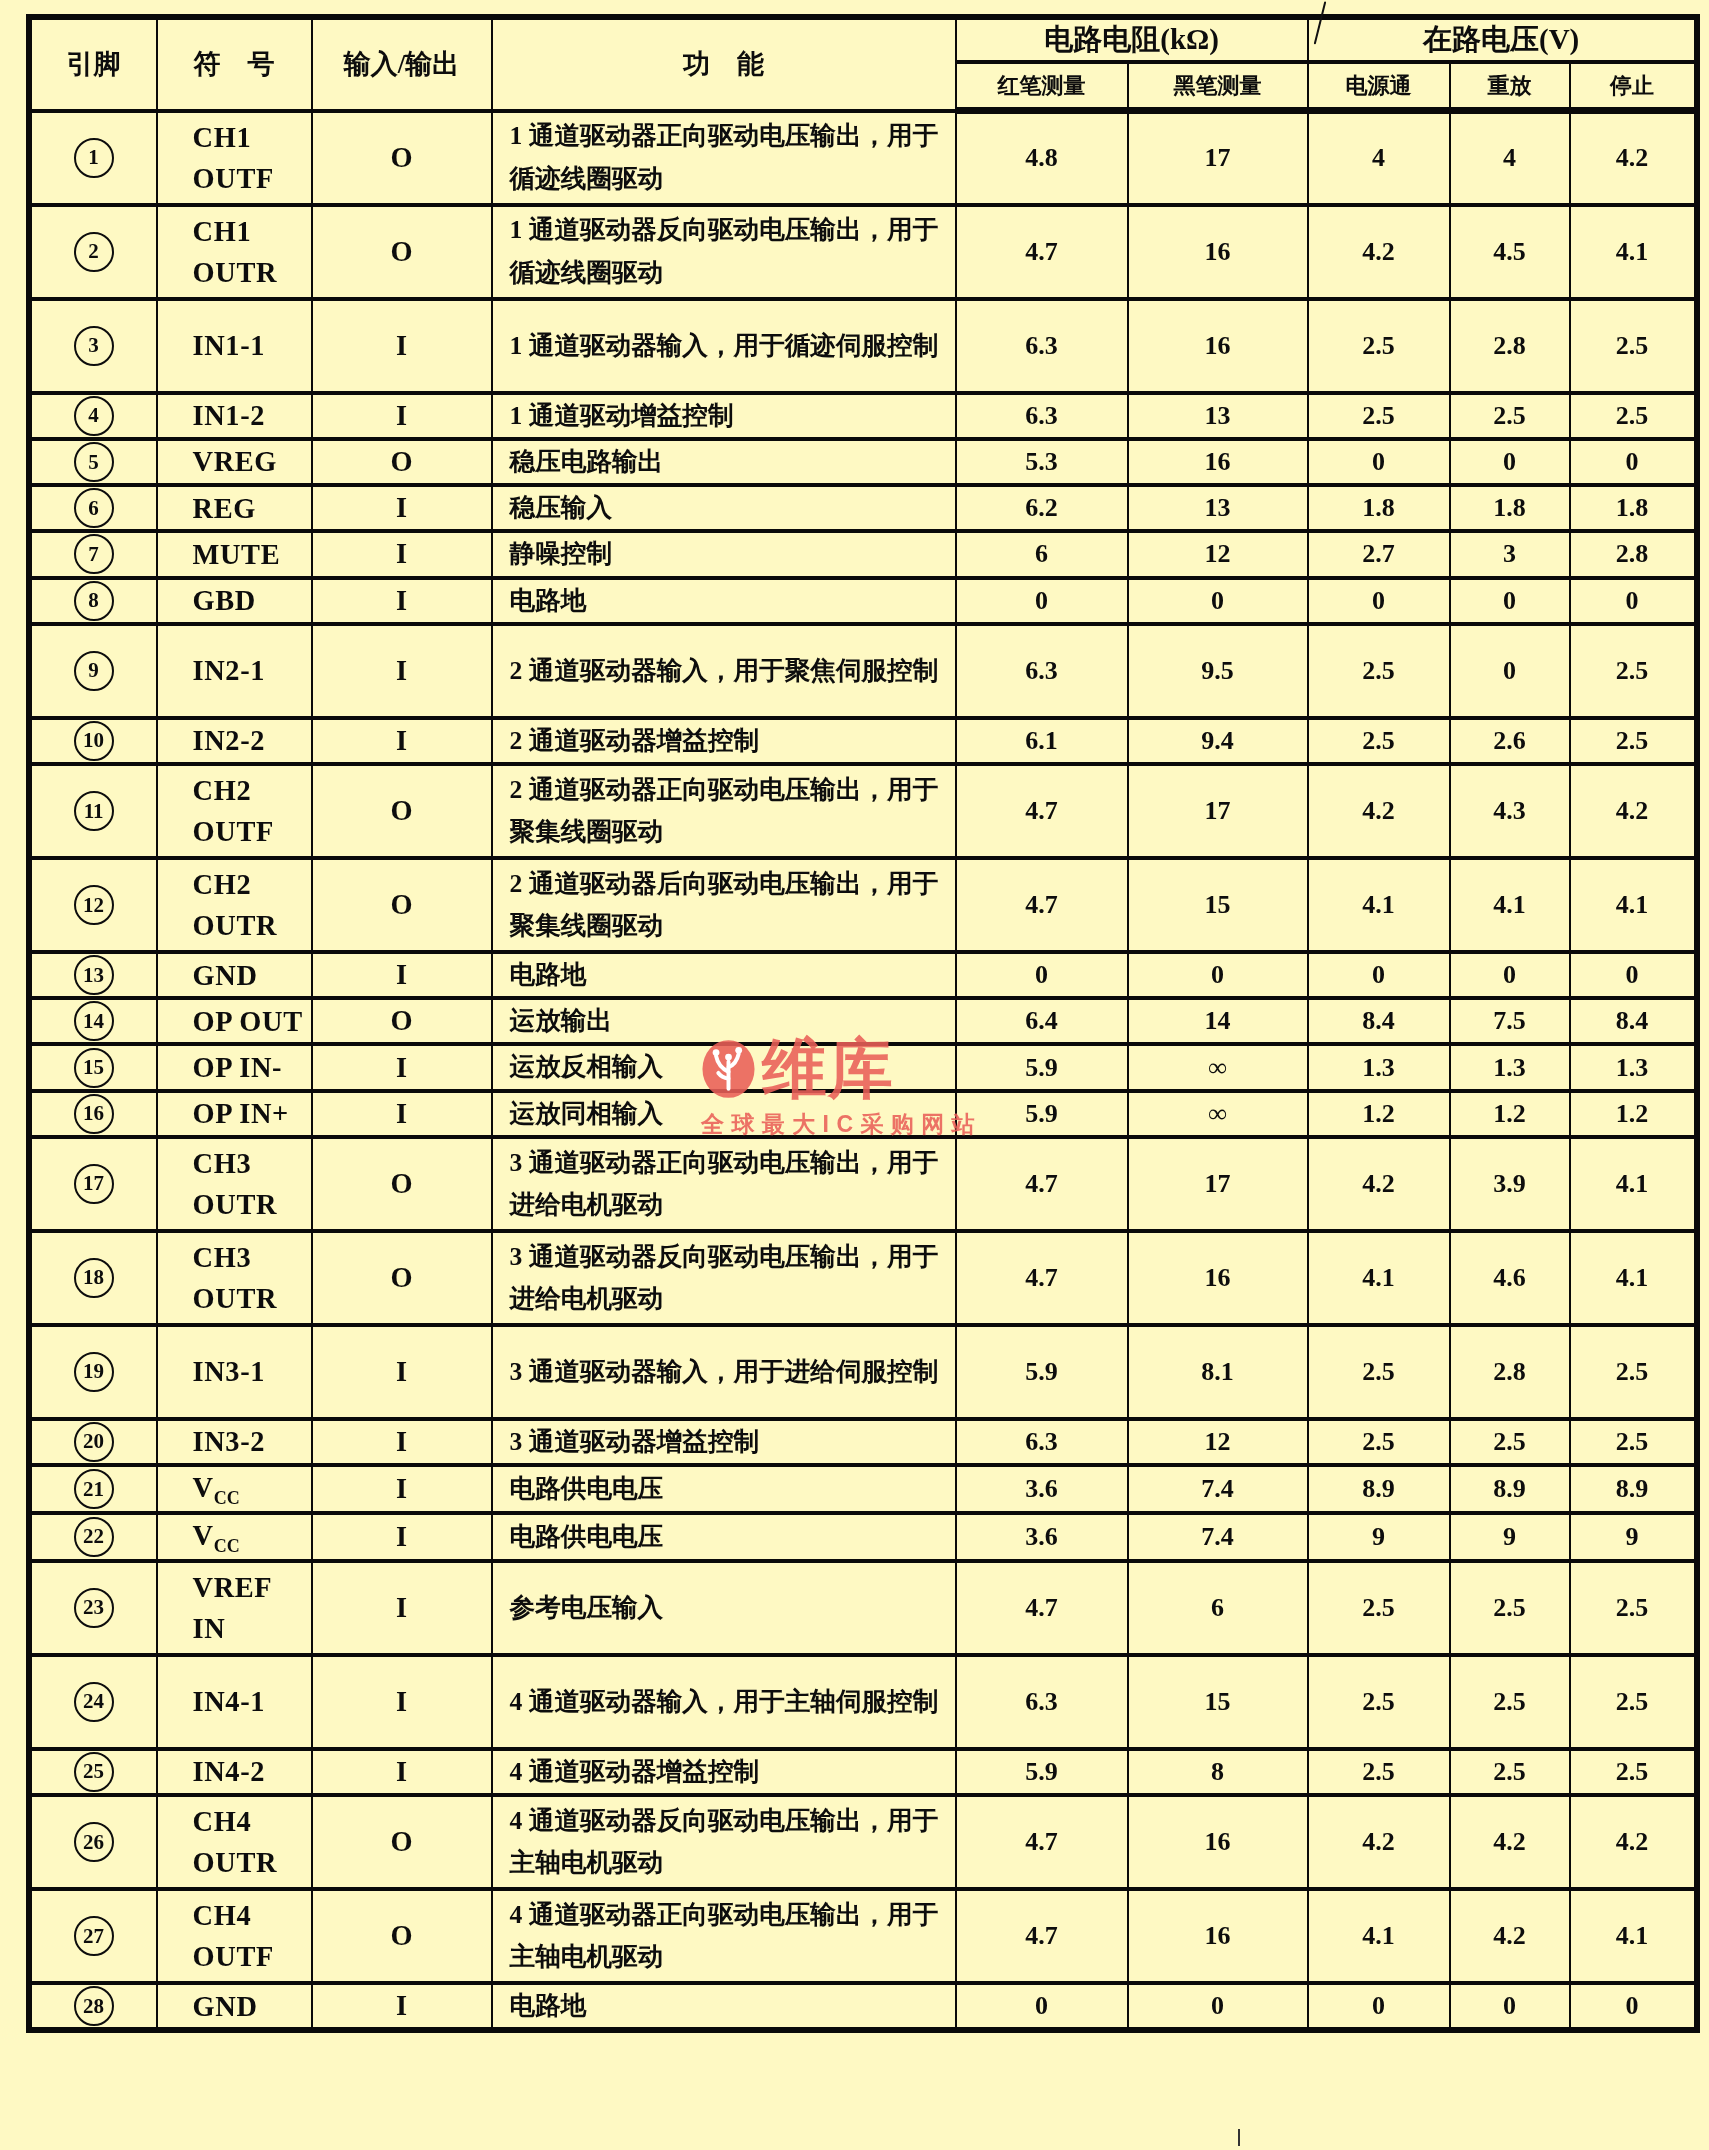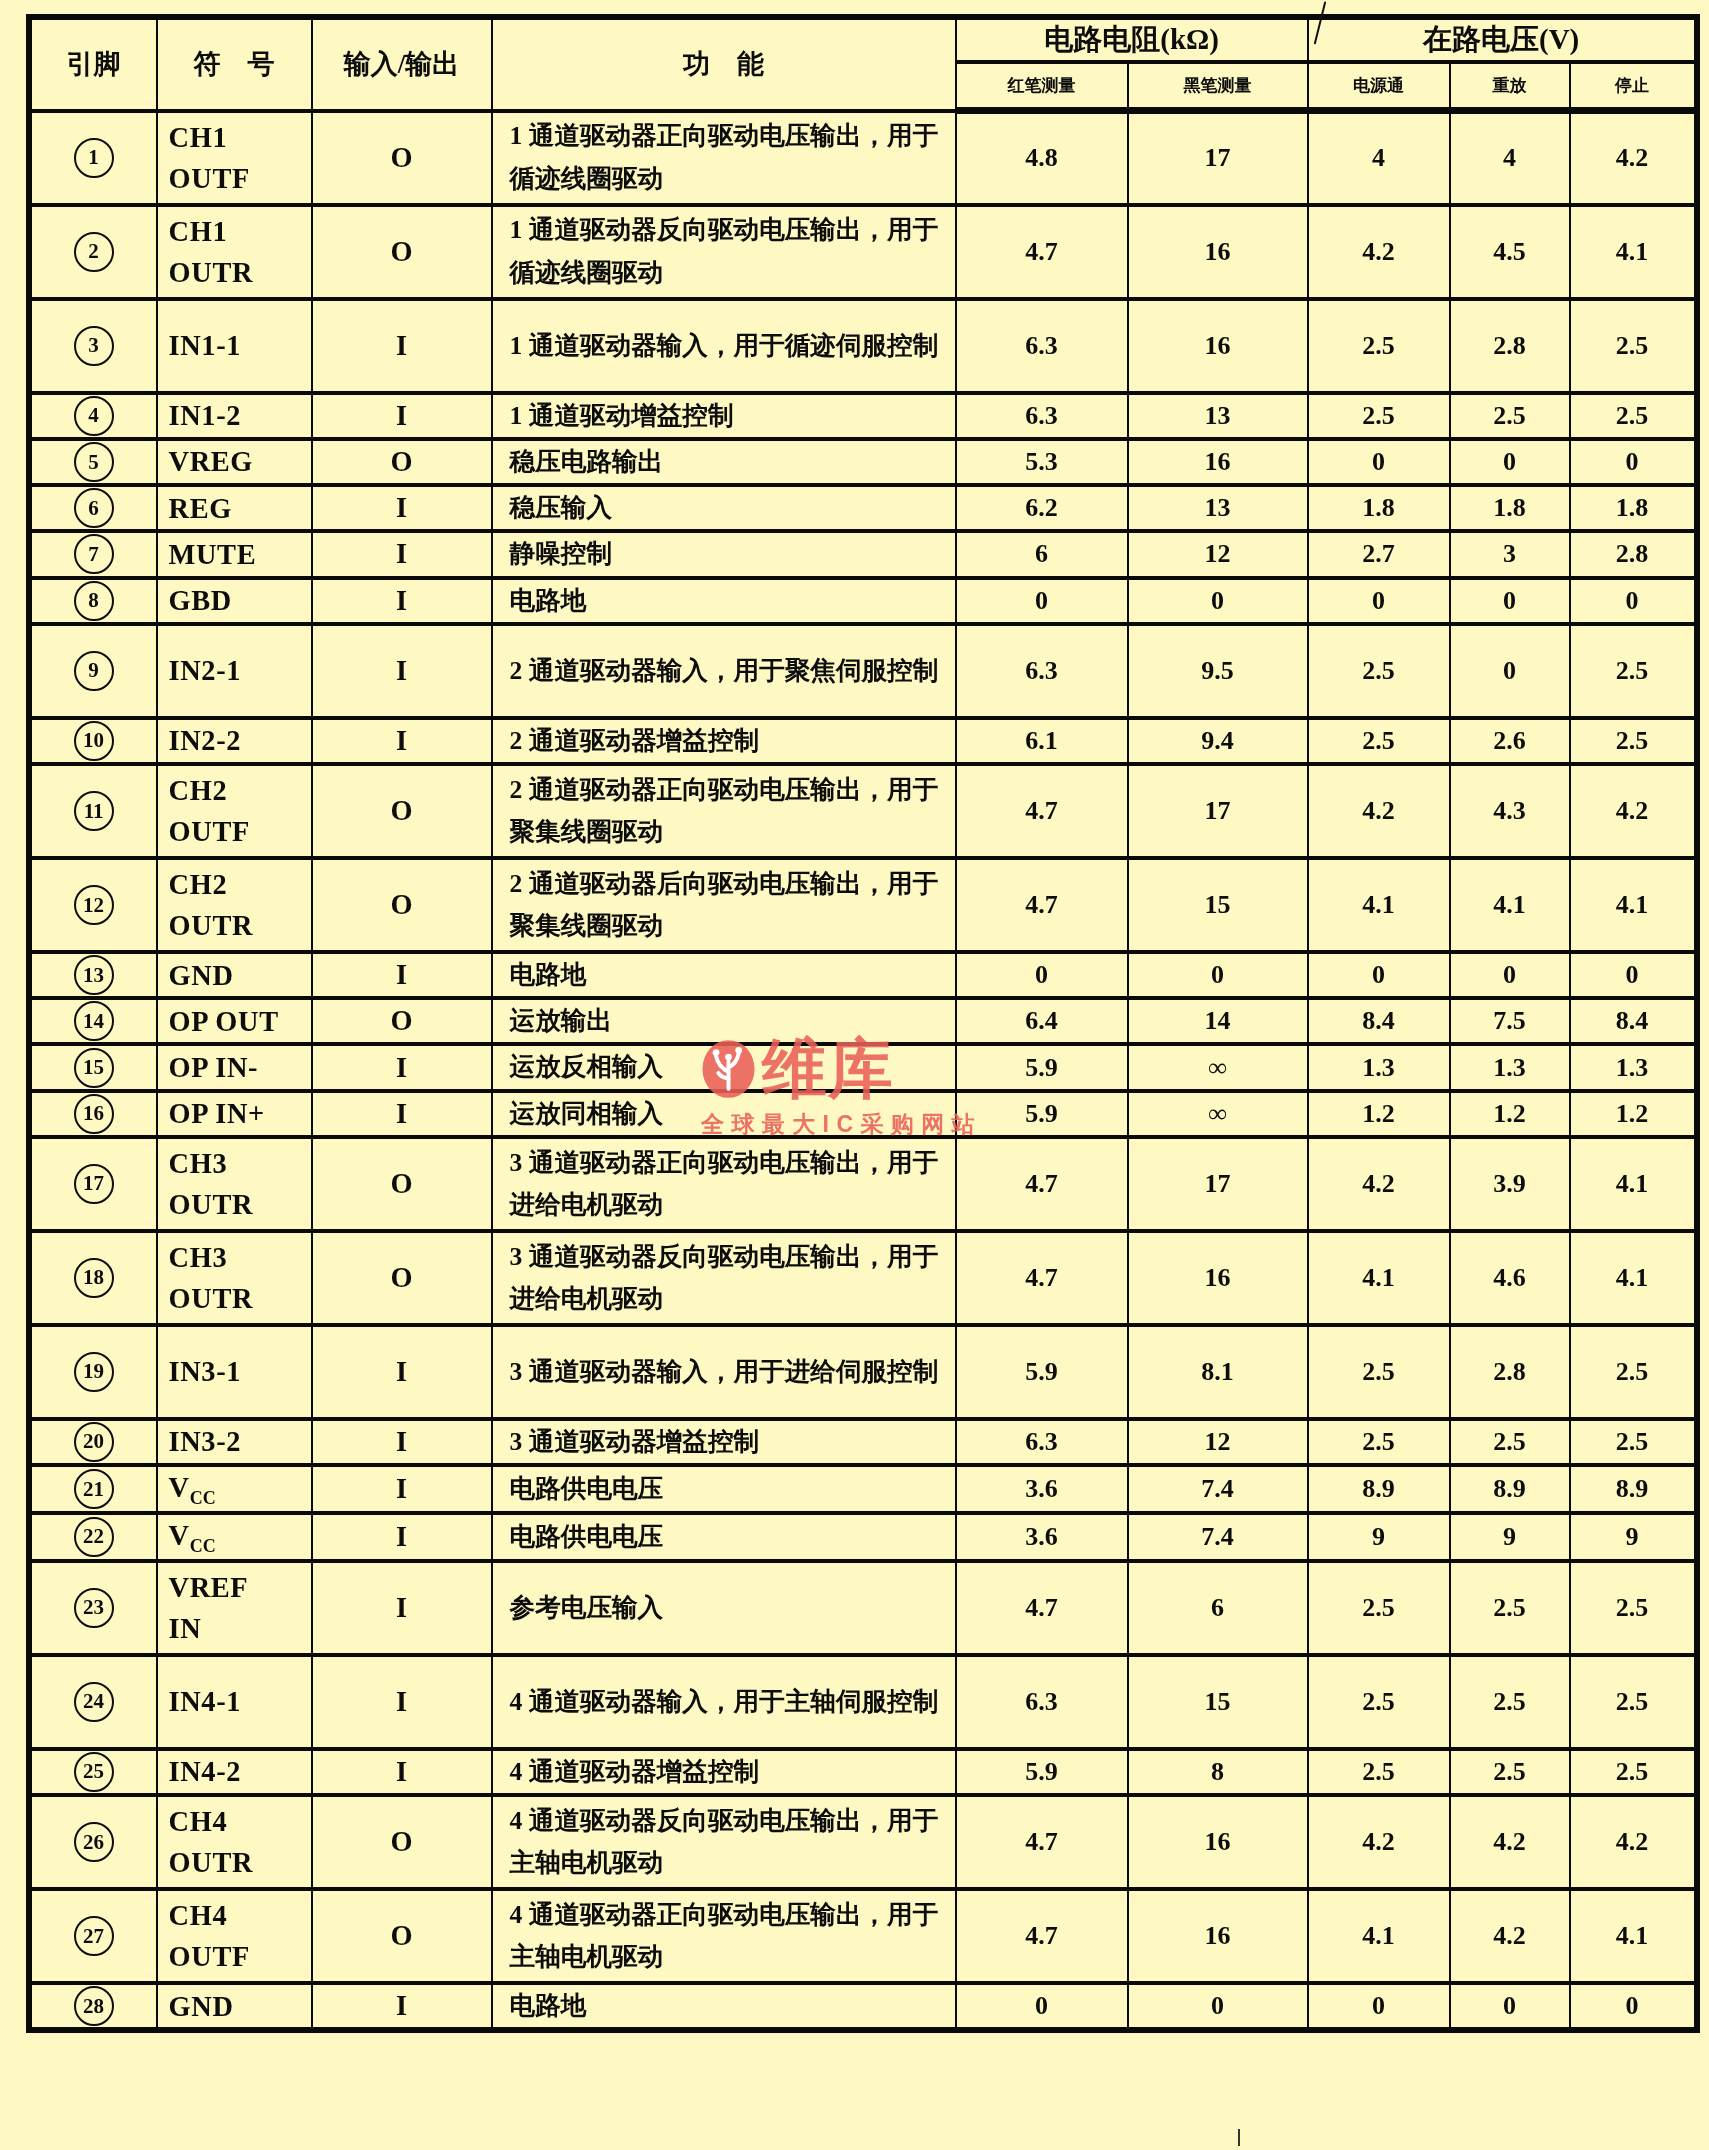--- a/index.html
+++ b/index.html
@@ -20,32 +20,32 @@
   }
   .pin-table th,.pin-table td{
     border:solid #0a0a0a;
     border-width:4.6px 2.8px;
     padding:0 4.6px;
     vertical-align:middle;
     font-weight:700;
   }
   .pin-table thead tr.h1 th{height:40px;font-size:27px;}
   .pin-table thead tr.h1 th.span2{font-size:29px;}
-  .pin-table thead tr.h2 th{height:43px;font-size:17px;border-bottom-width:7.4px;}
+  .pin-table thead tr.h2 th{height:43px;font-size:22px;border-bottom-width:7.4px;}
   .pin-table thead th{text-align:center;}
   tr.tall{height:94px;}
   tr.short{height:46px;}
   td.c-pin{text-align:center;}
   .pin-circle{
     display:inline-flex;align-items:center;justify-content:center;
     width:36px;height:36px;
     border:2.3px solid #0d0d0d;border-radius:50%;
     font-size:21px;font-weight:700;line-height:1;
   }
-  td.c-sym{font-size:28.4px;padding-left:11px;letter-spacing:0.6px;margin-left:29px;}
+  td.c-sym{font-size:28.4px;padding-left:35px;letter-spacing:0.6px;margin-left:29px;}
   td.c-sym .sym-line{line-height:1.45;}
   td.c-sym sub{font-size:18px;vertical-align:-6.8px;letter-spacing:0;}
   td.c-io{text-align:center;font-size:28.4px;}
   td.c-func{font-size:25.6px;line-height:1.65;padding-left:17px;padding-right:8px;}
   td.c-num{text-align:center;font-size:26px;}
   
   .watermark{
     position:absolute;left:701px;top:1036px;width:319px;
     color:rgba(233,95,88,0.88);
     pointer-events:none;

